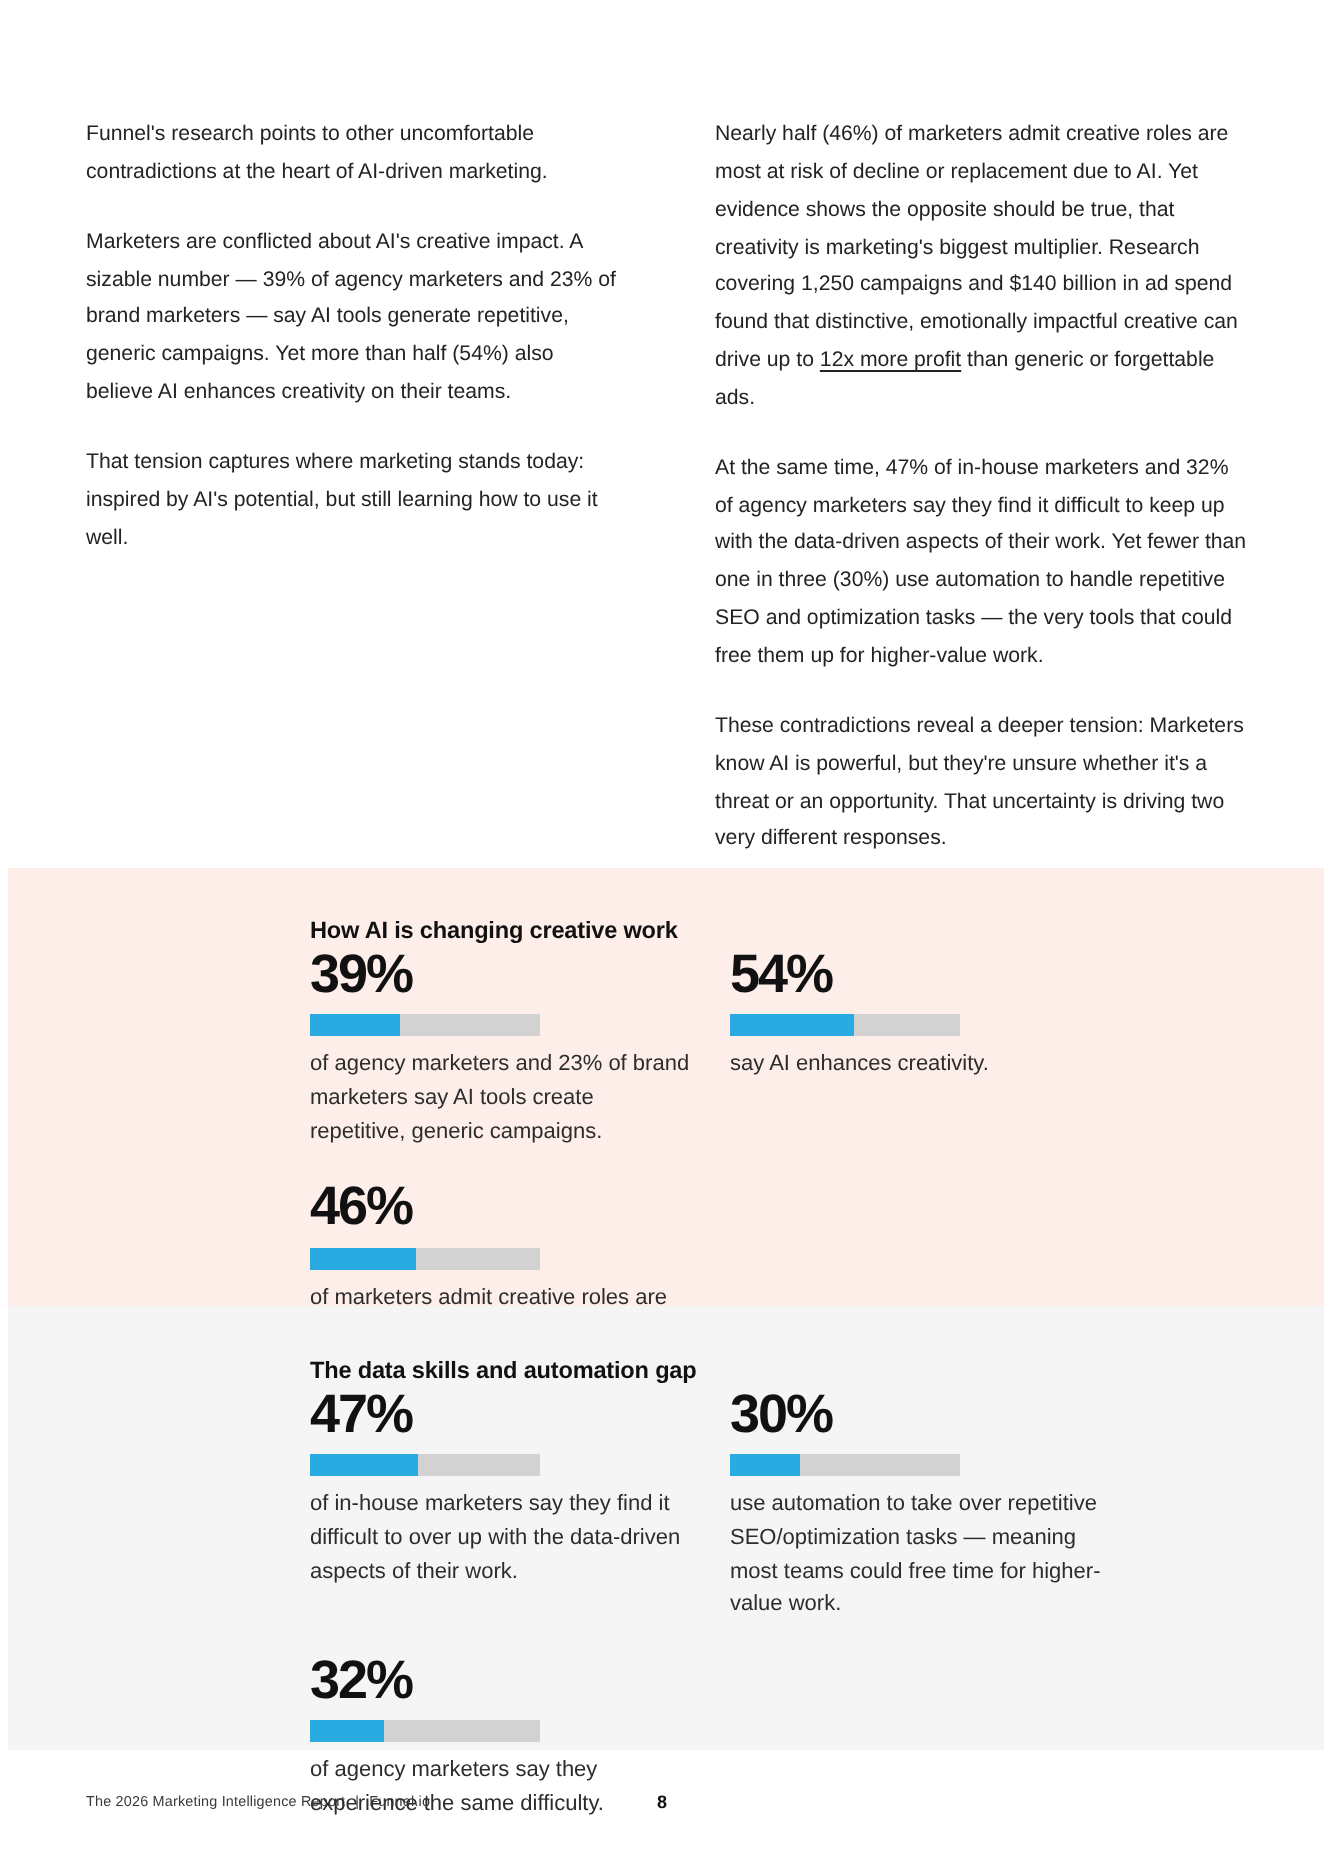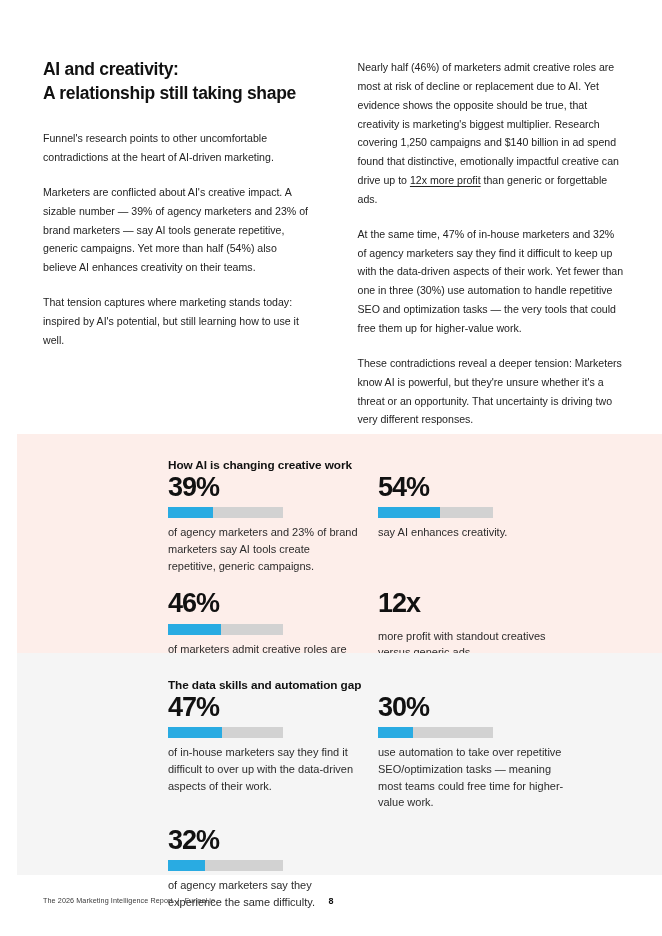--- a/index.html
+++ b/index.html
@@ -48,21 +48,21 @@
     text-decoration: underline;
     text-underline-offset: 2px;
     text-align: center;
   }
 
   .col-right .para:first-child { margin-top: 0; }
 
   
   .panel {
     position: absolute;
-    left: 17px; right: 0;
+    left: 4px; right: 0;
     padding: 0 41px 0 151px;
   }
   .panel-pink  { top: 434px; height: 219px; background: #fdeeea; }
   .panel-gray  { top: 653px; height: 222px; background: #f5f5f5; }
 
   .panel-title {
     font-size: 11.8px;
     font-weight: 700;
     letter-spacing: -0.1px;
     color: #111;
@@ -133,24 +133,20 @@
   }
 </style>
 </head>
 <body>
 
 <div class="page">
 
   <div class="article">
 
     <div class="col col-left">
-      <h1 class="headline">
-        <span class="l1">AI and creativity:</span>
-        <span class="l2">A relationship still taking shape</span>
-      </h1>
       <p class="para">Funnel's research points to other uncomfortable contradictions at the heart of AI-driven marketing.</p>
       <p class="para">Marketers are conflicted about AI's creative impact. A sizable number — 39% of agency marketers and 23% of brand marketers — say AI tools generate repetitive, generic campaigns. Yet more than half (54%) also believe AI enhances creativity on their teams.</p>
       <p class="para">That tension captures where marketing stands today: inspired by AI's potential, but still learning how to use it well.</p>
     </div>
 
     <div class="col col-right">
       <p class="para"><span>Nearly half (46%) of marketers admit creative roles are most at risk of decline or replacement due to AI. Yet evidence shows the opposite should be true, that creativity is marketing's biggest multiplier. Research covering 1,250 campaigns and $140 billion in ad spend found that distinctive, emotionally impactful creative can drive up to </span><a class="inline-link" href="#">12x more profit</a><span> than generic or forgettable ads.</span></p>
       <p class="para">At the same time, 47% of in-house marketers and 32% of agency marketers say they find it difficult to keep up with the data-driven aspects of their work. Yet fewer than one in three (30%) use automation to handle repetitive SEO and optimization tasks — the very tools that could free them up for higher-value work.</p>
       <p class="para">These contradictions reveal a deeper tension: Marketers know AI is powerful, but they're unsure whether it's a threat or an opportunity. That uncertainty is driving two very different responses.</p>
     </div>
@@ -178,24 +174,20 @@
       </div>
 
       <div class="stat">
         <div class="stat-value">46%</div>
         <div class="bar" style="background: rgb(210, 210, 210);">
           <div class="bar-fill" style="width: 46%; background: rgb(41, 171, 226);"></div>
         </div>
         <div class="stat-caption">of marketers admit creative roles are most at risk of decline or replacement due to AI.</div>
       </div>
 
-      <div class="stat no-bar">
-        <div class="stat-value">12x</div>
-        <div class="stat-caption">more profit with standout creatives versus generic ads.</div>
-      </div>
 
     </div>
   </section>
 
   <section class="panel panel-gray" style="background: rgb(245, 245, 245);">
     <h2 class="panel-title">The data skills and automation gap</h2>
     <div class="stat-grid">
 
       <div class="stat">
         <div class="stat-value">47%</div>

